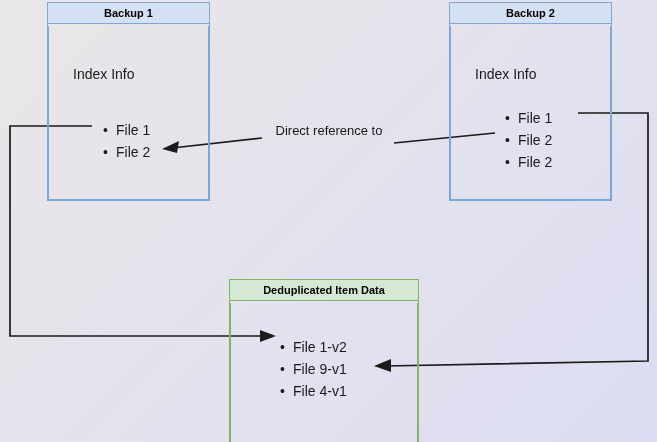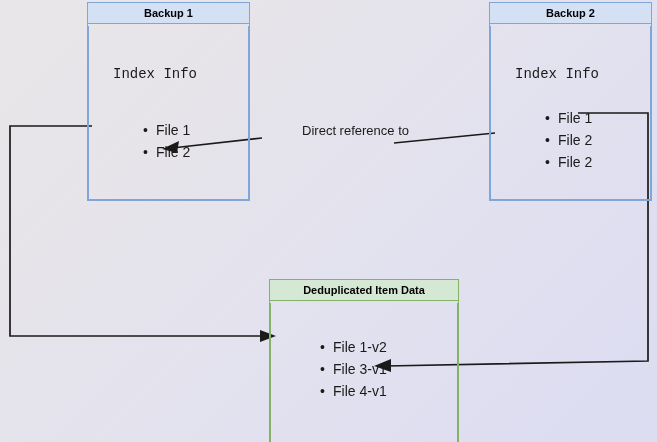--- a/index.html
+++ b/index.html
@@ -18,21 +18,20 @@
     height: 442px;
     background: linear-gradient(135deg, #e9e6e8 0%, #e6e4ea 30%, #e2e1ef 60%, #dcdcf2 100%);
     overflow: hidden;
   }
 
   
   .node {
     position: absolute;
     box-sizing: border-box;
     background: transparent;
-    margin-left: 40px;
   }
   .node .node-header {
     box-sizing: border-box;
     width: 100%;
     height: 21px;
     line-height: 20px;
     text-align: center;
     font-size: 11px;
     font-weight: bold;
     color: #000000;
@@ -72,21 +71,20 @@
     border-top: none;
     margin: 1.5px 0 0 0;
     height: calc(100% - 23px);
   }
 
   .index-label {
     position: absolute;
     font-size: 14px;
     color: #1a1a1a;
     white-space: nowrap;
-    font-family: Liberation Mono, monospace;
   }
 
   ul.file-list {
     position: absolute;
     margin: 0;
     padding: 0 0 0 16px;
     list-style: none;
   }
   ul.file-list li {
     position: relative;
@@ -180,23 +178,23 @@
         <li>File 2</li>
       </ul>
     </div>
   </div>
 
   <div class="node green" style="left:229px; top:279px; width:190px; height:165px;">
     <div class="node-header">Deduplicated Item Data</div>
     <div class="node-body">
       <ul class="file-list" style="left:46px; top:33px;">
         <li>File 1-v2</li>
-        <li>File 3-v1</li>
+        <li>File 9-v1</li>
         <li>File 4-v1</li>
       </ul>
     </div>
   </div>
 
-  <div class="edge-label" style="left:249px; top:122px; width:160px;text-align:right;">
+  <div class="edge-label" style="left:249px; top:122px; width:160px;">
     <div>Direct reference to</div>
   </div>
 
 </div>
 
 </body></html>

